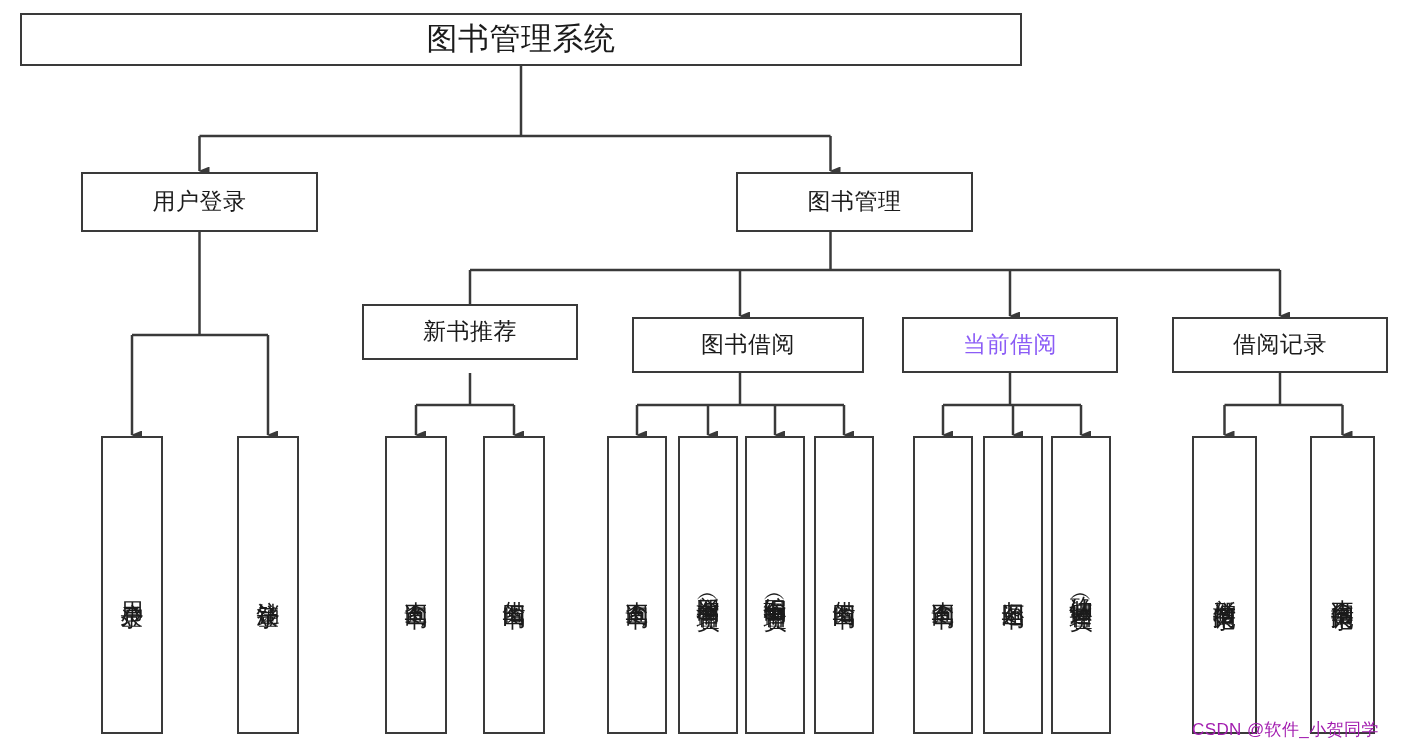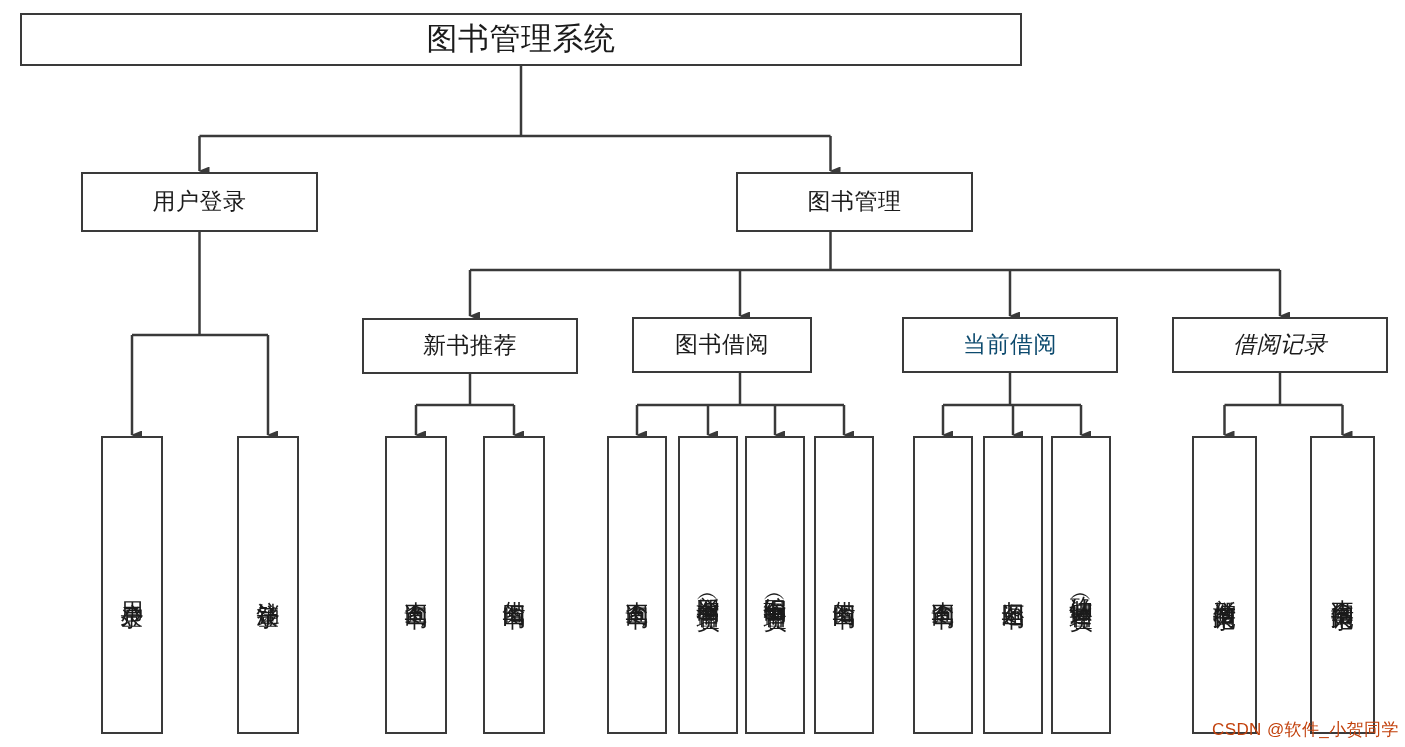--- a/index.html
+++ b/index.html
@@ -99,30 +99,30 @@
   <div id="nodes-layer">
       <div class="node horiz root" style="left: 20px; top: 13px; width: 1002px; height: 53px; border-color: rgb(58, 58, 58); color: rgb(27, 27, 27);">
         <span class="node-label">图书管理系统</span>
       </div>
       <div class="node horiz" style="left: 81px; top: 172px; width: 237px; height: 60px; border-color: rgb(58, 58, 58); color: rgb(27, 27, 27);">
         <span class="node-label">用户登录</span>
       </div>
       <div class="node horiz" style="left: 712px; top: 172px; width: 237px; height: 60px; border-color: rgb(58, 58, 58); color: rgb(27, 27, 27); margin-left: 24px;">
         <span class="node-label">图书管理</span>
       </div>
-      <div class="node horiz" style="left: 362px; top: 318px; width: 216px; height: 56px; border-color: rgb(58, 58, 58); color: rgb(27, 27, 27);">
+      <div class="node horiz" style="left: 362px; top: 304px; width: 216px; height: 56px; border-color: rgb(58, 58, 58); color: rgb(27, 27, 27);">
         <span class="node-label">新书推荐</span>
       </div>
-      <div class="node horiz" style="left: 632px; top: 317px; width: 180px; height: 56px; border-color: rgb(58, 58, 58); color: rgb(27, 27, 27);">
+      <div class="node horiz" style="left: 632px; top: 317px; width: 232px; height: 56px; border-color: rgb(58, 58, 58); color: rgb(27, 27, 27);">
         <span class="node-label">图书借阅</span>
       </div>
-      <div class="node horiz" style="left: 902px; top: 317px; width: 216px; height: 56px; border-color: rgb(58, 58, 58); color: #0c4a6e;">
+      <div class="node horiz" style="left: 902px; top: 317px; width: 216px; height: 56px; border-color: rgb(58, 58, 58); color: #8b5cf6;">
         <span class="node-label">当前借阅</span>
       </div>
-      <div class="node horiz" style="left: 1172px; top: 317px; width: 216px; height: 56px; border-color: rgb(58, 58, 58); color: rgb(27, 27, 27); font-style: italic;">
+      <div class="node horiz" style="left: 1172px; top: 317px; width: 216px; height: 56px; border-color: rgb(58, 58, 58); color: rgb(27, 27, 27);">
         <span class="node-label">借阅记录</span>
       </div>
       <div class="node vert" style="left: 101px; top: 436px; width: 62px; height: 298px; border-color: rgb(58, 58, 58); color: rgb(27, 27, 27);">
         <span class="node-label">用户登录</span>
       </div>
       <div class="node vert" style="left: 237px; top: 436px; width: 62px; height: 298px; border-color: rgb(58, 58, 58); color: rgb(27, 27, 27);">
         <span class="node-label">注销登录</span>
       </div>
       <div class="node vert" style="left: 385px; top: 436px; width: 62px; height: 298px; border-color: rgb(58, 58, 58); color: rgb(27, 27, 27);">
         <span class="node-label">查询图书</span>
@@ -152,14 +152,14 @@
         <span class="node-label">确认归还（管理员）</span>
       </div>
       <div class="node vert" style="left: 1192px; top: 436px; width: 65px; height: 298px; border-color: rgb(58, 58, 58); color: rgb(27, 27, 27);">
         <span class="node-label">新增借阅记录</span>
       </div>
       <div class="node vert" style="left: 1310px; top: 436px; width: 65px; height: 298px; border-color: rgb(58, 58, 58); color: rgb(27, 27, 27);">
         <span class="node-label">查询借阅记录</span>
       </div>
     </div>
 
-  <div id="watermark" style="left: 1192px; top: 718px; color: #c2410c; padding-left: 20px;">CSDN @软件_小贺同学</div>
+  <div id="watermark" style="left: 1192px; top: 718px; color: #a21caf;">CSDN @软件_小贺同学</div>
 </div>
 
 </body></html>

